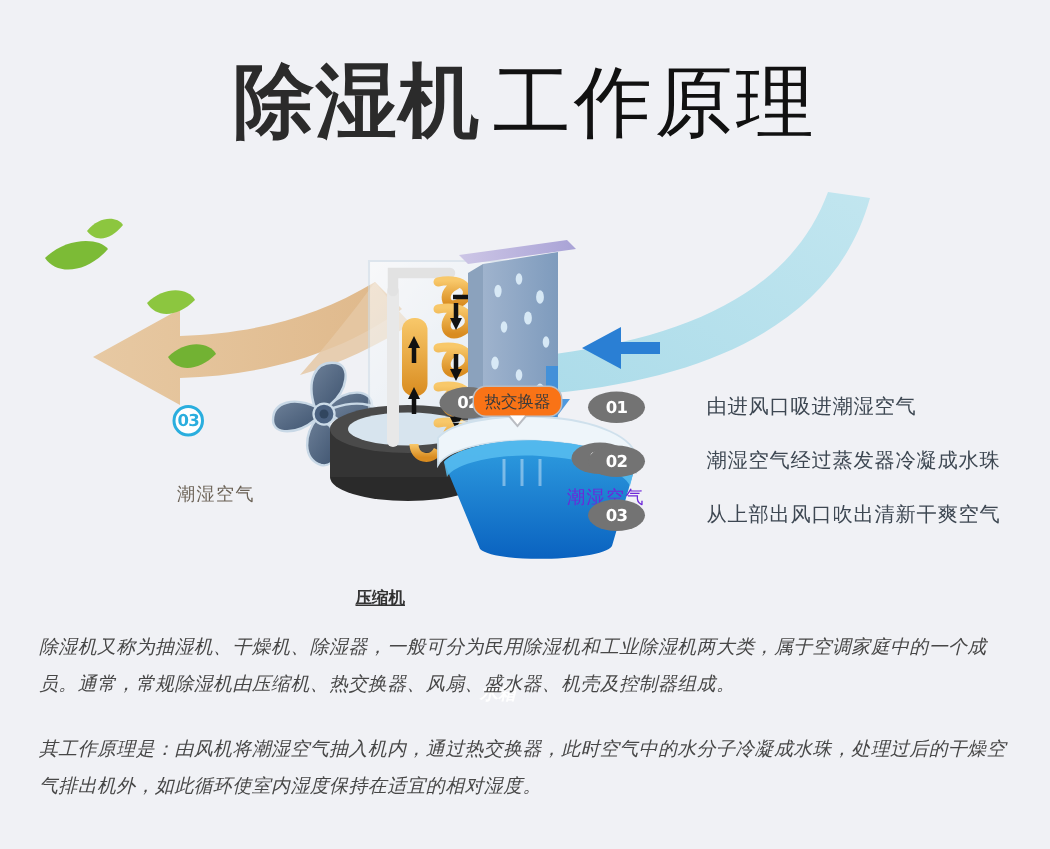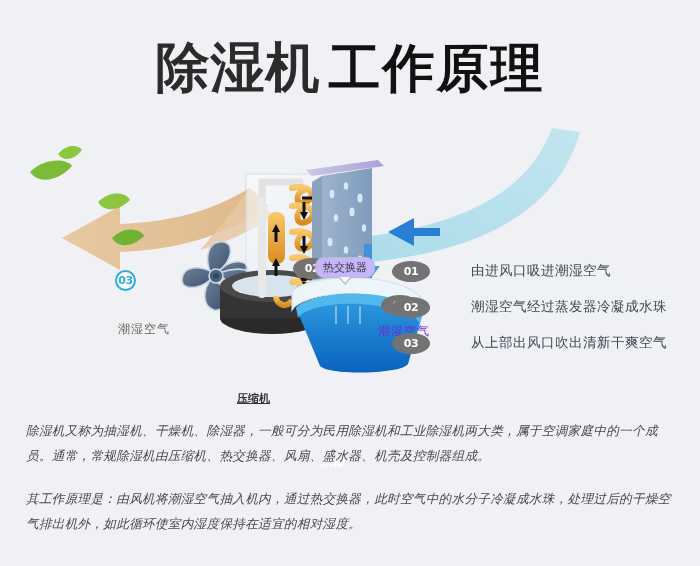--- a/index.html
+++ b/index.html
@@ -31,21 +31,21 @@
     white-space: nowrap;
   }
   .title-a {
     font-size: 54px;
     font-weight: bold;
     color: #2b2b2b;
     letter-spacing: 1px;
   }
   .title-b {
     font-size: 52px;
-    font-weight: bold;
+    font-weight: normal;
     color: #111111;
     letter-spacing: 2px;
     margin-left: 8px;
   }
 
   
   .stage {
     position: absolute;
     left: 0;
     top: 110px;
@@ -95,21 +95,21 @@
   #label-humid-air { left: 378px; top: 213px; color: #6d28d9; }
   #label-dry-air  { left: 118px; top: 211px; color: #6b6256; }
   #label-compressor { left: 237px; top: 281px; color: #333333; font-size: 11px; font-weight: bold; letter-spacing: 0; text-decoration: underline; }
   #label-tank { left: 320px; top: 344px; color: #ffffff; font-size: 12px; font-weight: bold; letter-spacing: 0; font-style: italic; }
 
   
   .callout {
     position: absolute;
     left: 315px;
     top: 147px;
-    background: #c4b5fd;
+    background: #f97316;
     border: 1px solid #b9bcc2;
     border-radius: 9px;
     padding: 2px 7px;
     font-size: 11px;
     color: #3b3b3b;
     white-space: nowrap;
     letter-spacing: 0;
   }
   .callout:after {
     content: "";

